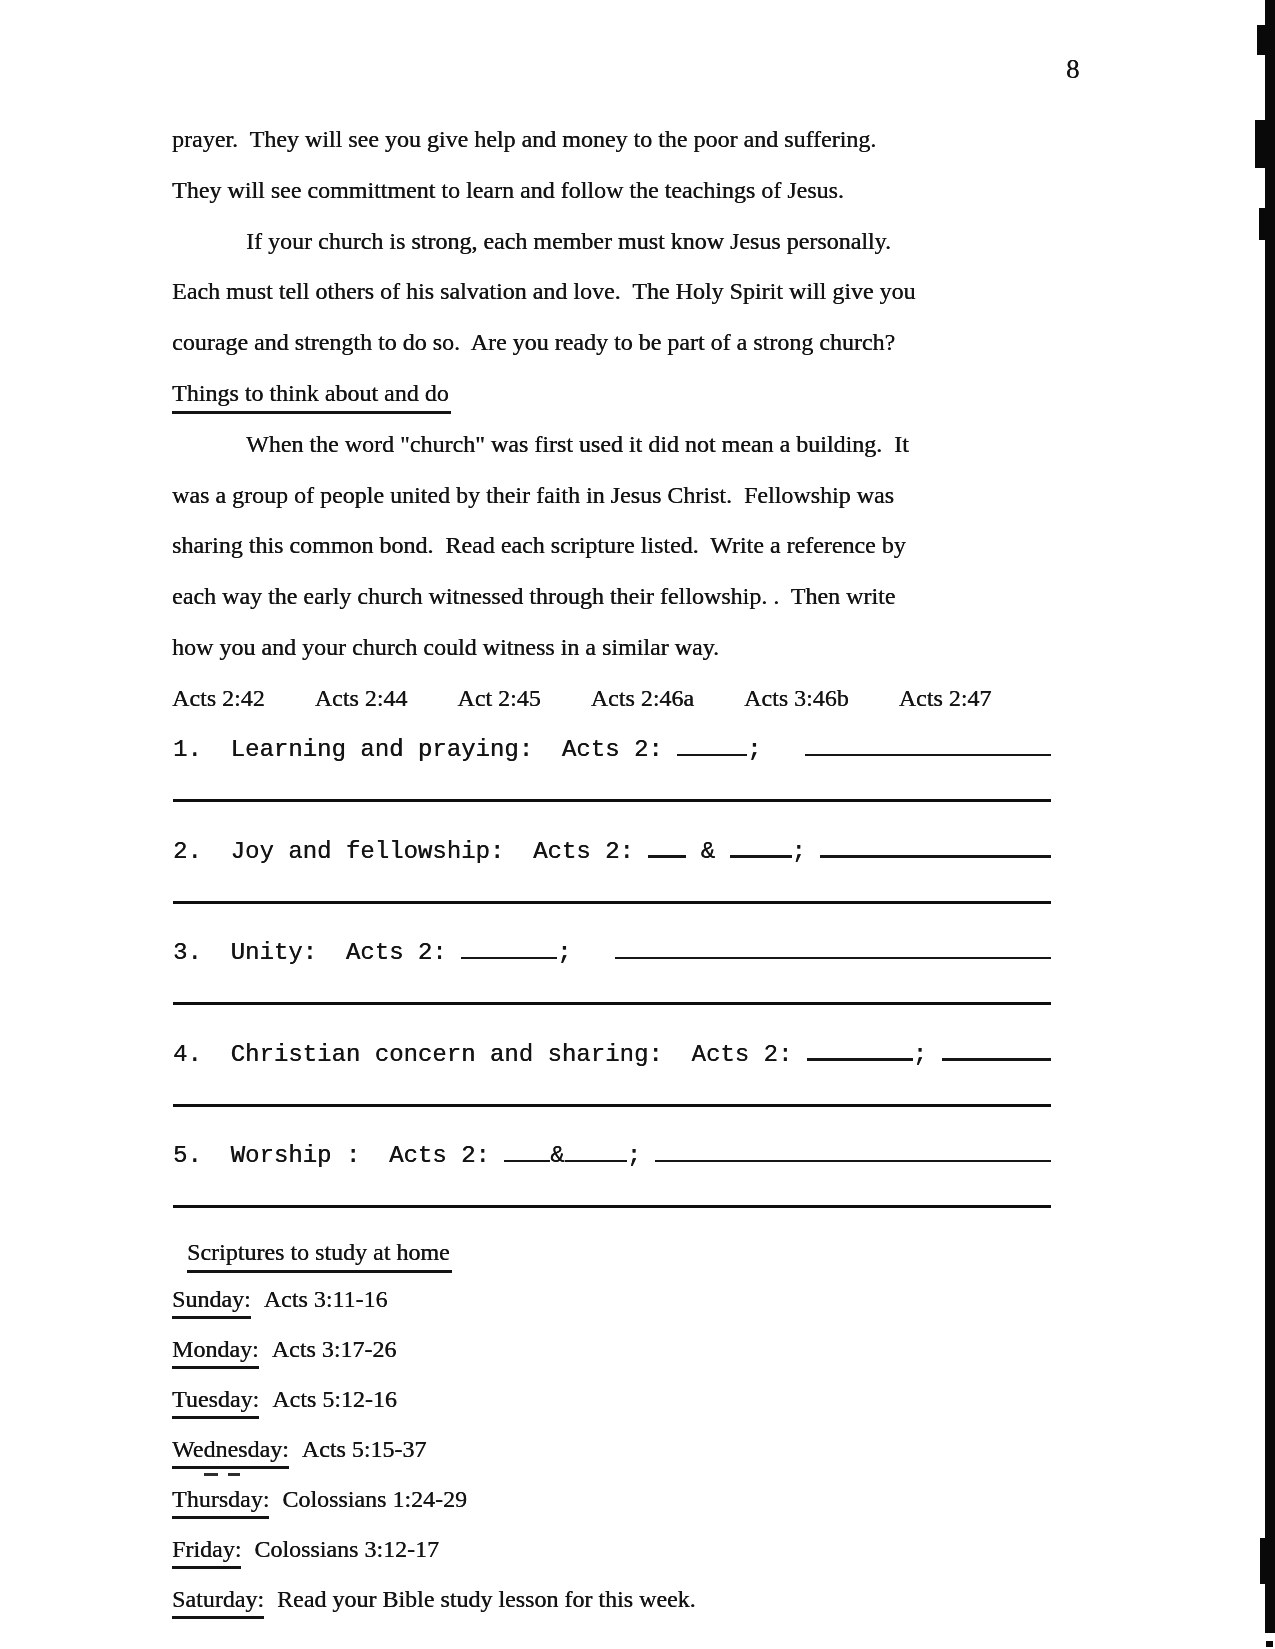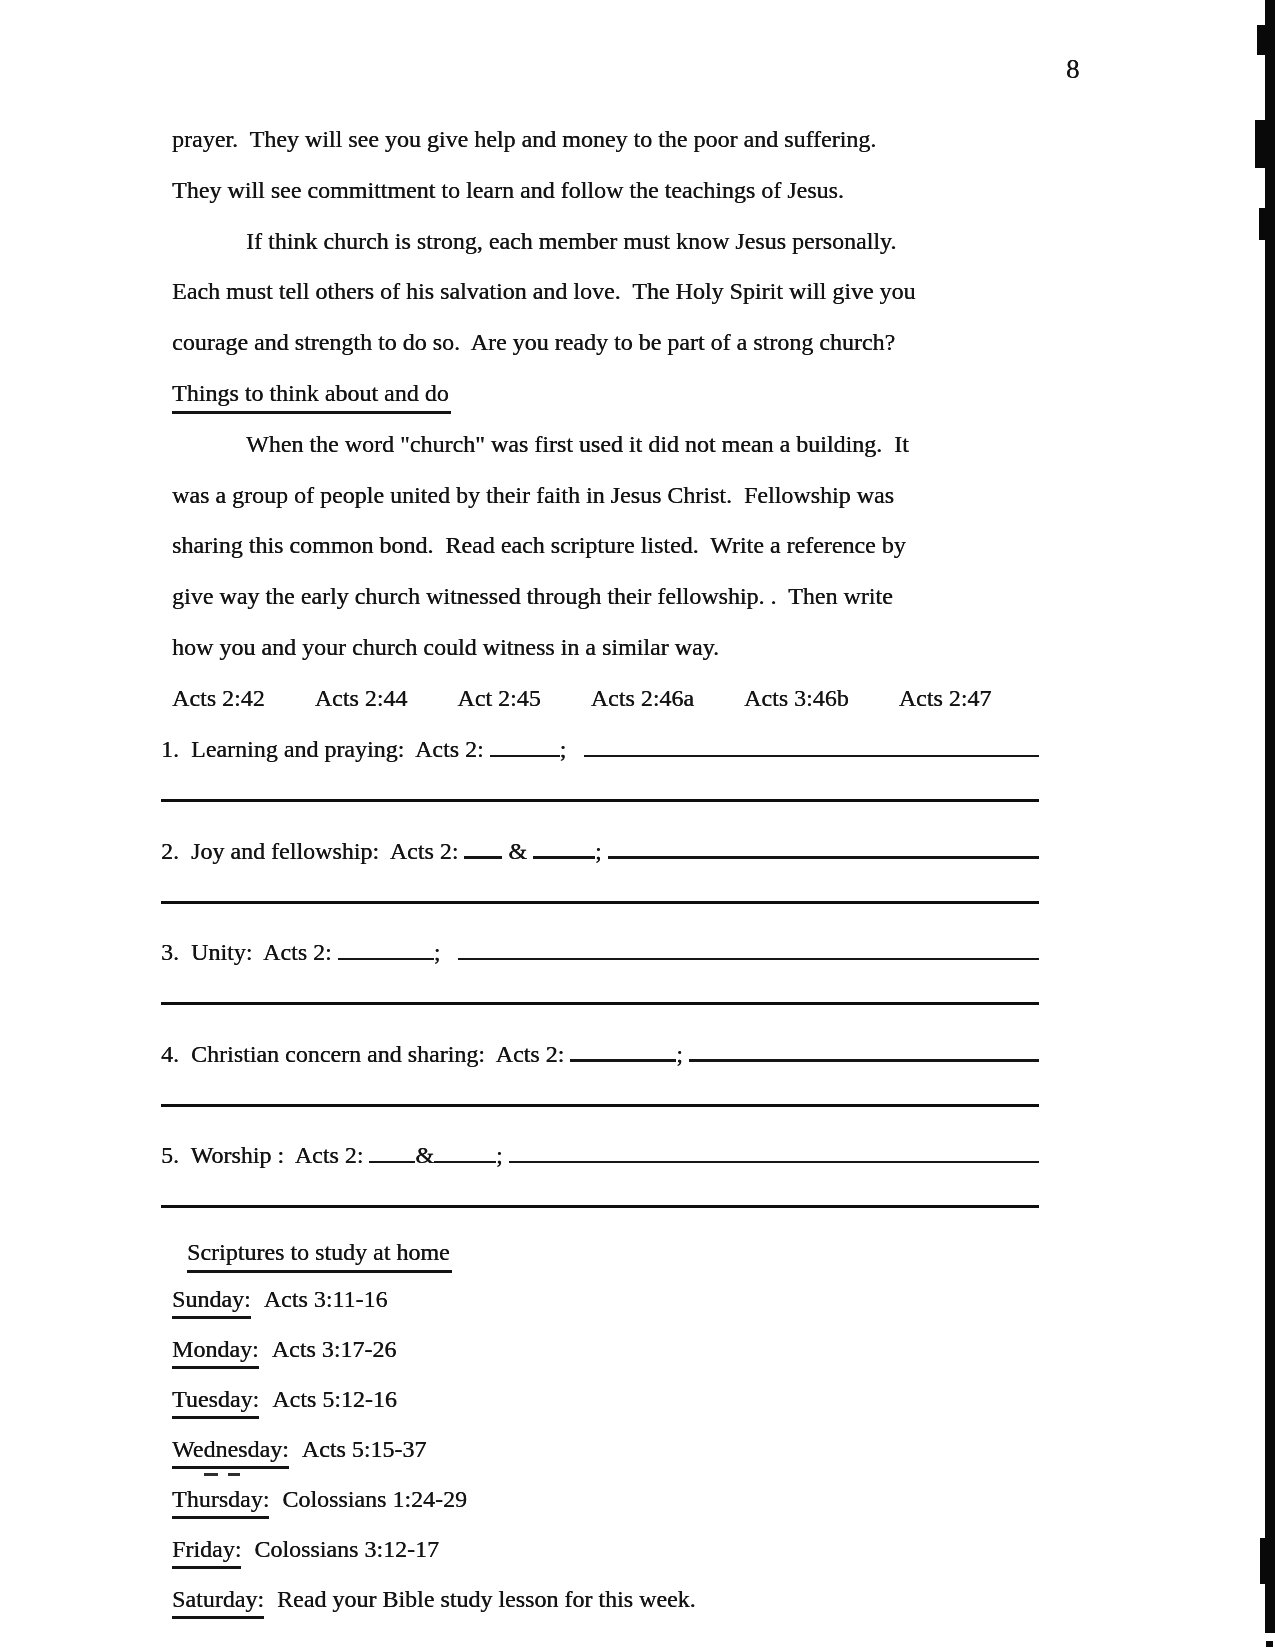--- a/index.html
+++ b/index.html
@@ -14,21 +14,21 @@
     overflow:hidden;
     text-shadow:0.35px 0 0 currentColor;
   }
   .page-number{position:absolute;left:1066px;top:54px;font-size:27px;}
   .upper{position:absolute;left:172px;top:123px;width:878px;}
   .line{height:50.8px;line-height:33px;white-space:pre;overflow:visible;}
   .indent-first .line:first-child{padding-left:74px;}
   .heading-line{height:50.8px;line-height:33px;}
   .underlined{display:inline-block;border-bottom:3px solid #141414;padding:0 2px 1px 0;}
   .acts-row{display:flex;gap:50px;height:50.8px;line-height:33px;}
-  .worksheet{position:absolute;left:161px;top:733px;width:878px;}
+  .worksheet{position:absolute;left:173px;top:733px;width:878px;font-family:Liberation Mono, monospace;}
   .ws-item{position:relative;height:101.5px;}
   .item-line{display:flex;align-items:baseline;line-height:33px;}
   .seg{white-space:pre;flex:0 0 auto;}
   .blank{flex:0 0 auto;height:2.5px;background:#161616;margin-bottom:-3px;}
   .blank.fill{flex:1 1 auto;}
   .answer-line{position:absolute;left:0;right:0;top:66px;height:3px;background:#0e0e0e;}
   .scriptures-heading{position:absolute;left:172px;top:1236px;line-height:33px;margin-left:15px;}
   .days{position:absolute;left:172px;top:1283px;}
   .day-line{height:50px;line-height:33px;white-space:pre;}
   .day-label{border-bottom:3px solid #141414;padding-bottom:4px;text-align:center;}
@@ -51,32 +51,32 @@
 <div class="page">
 
   <div class="page-number">8</div>
 
   <div class="upper">
     <div class="para">
         <div class="line">prayer.  They will see you give help and money to the poor and suffering.</div>
         <div class="line">They will see committment to learn and follow the teachings of Jesus.</div>
       </div>
     <div class="para indent-first">
-        <div class="line">If think church is strong, each member must know Jesus personally.</div>
+        <div class="line">If your church is strong, each member must know Jesus personally.</div>
         <div class="line">Each must tell others of his salvation and love.  The Holy Spirit will give you</div>
         <div class="line">courage and strength to do so.  Are you ready to be part of a strong church?</div>
       </div>
     <div class="heading-line">
       <span class="underlined">Things to think about and do</span>
     </div>
     <div class="para indent-first">
         <div class="line">When the word "church" was first used it did not mean a building.  It</div>
         <div class="line">was a group of people united by their faith in Jesus Christ.  Fellowship was</div>
         <div class="line">sharing this common bond.  Read each scripture listed.  Write a reference by</div>
-        <div class="line">give way the early church witnessed through their fellowship. .  Then write</div>
+        <div class="line">each way the early church witnessed through their fellowship. .  Then write</div>
         <div class="line">how you and your church could witness in a similar way.</div>
       </div>
     <div class="acts-row">
         <span>Acts 2:42</span>
         <span>Acts 2:44</span>
         <span>Act 2:45</span>
         <span>Acts 2:46a</span>
         <span>Acts 3:46b</span>
         <span>Acts 2:47</span>
       </div>

